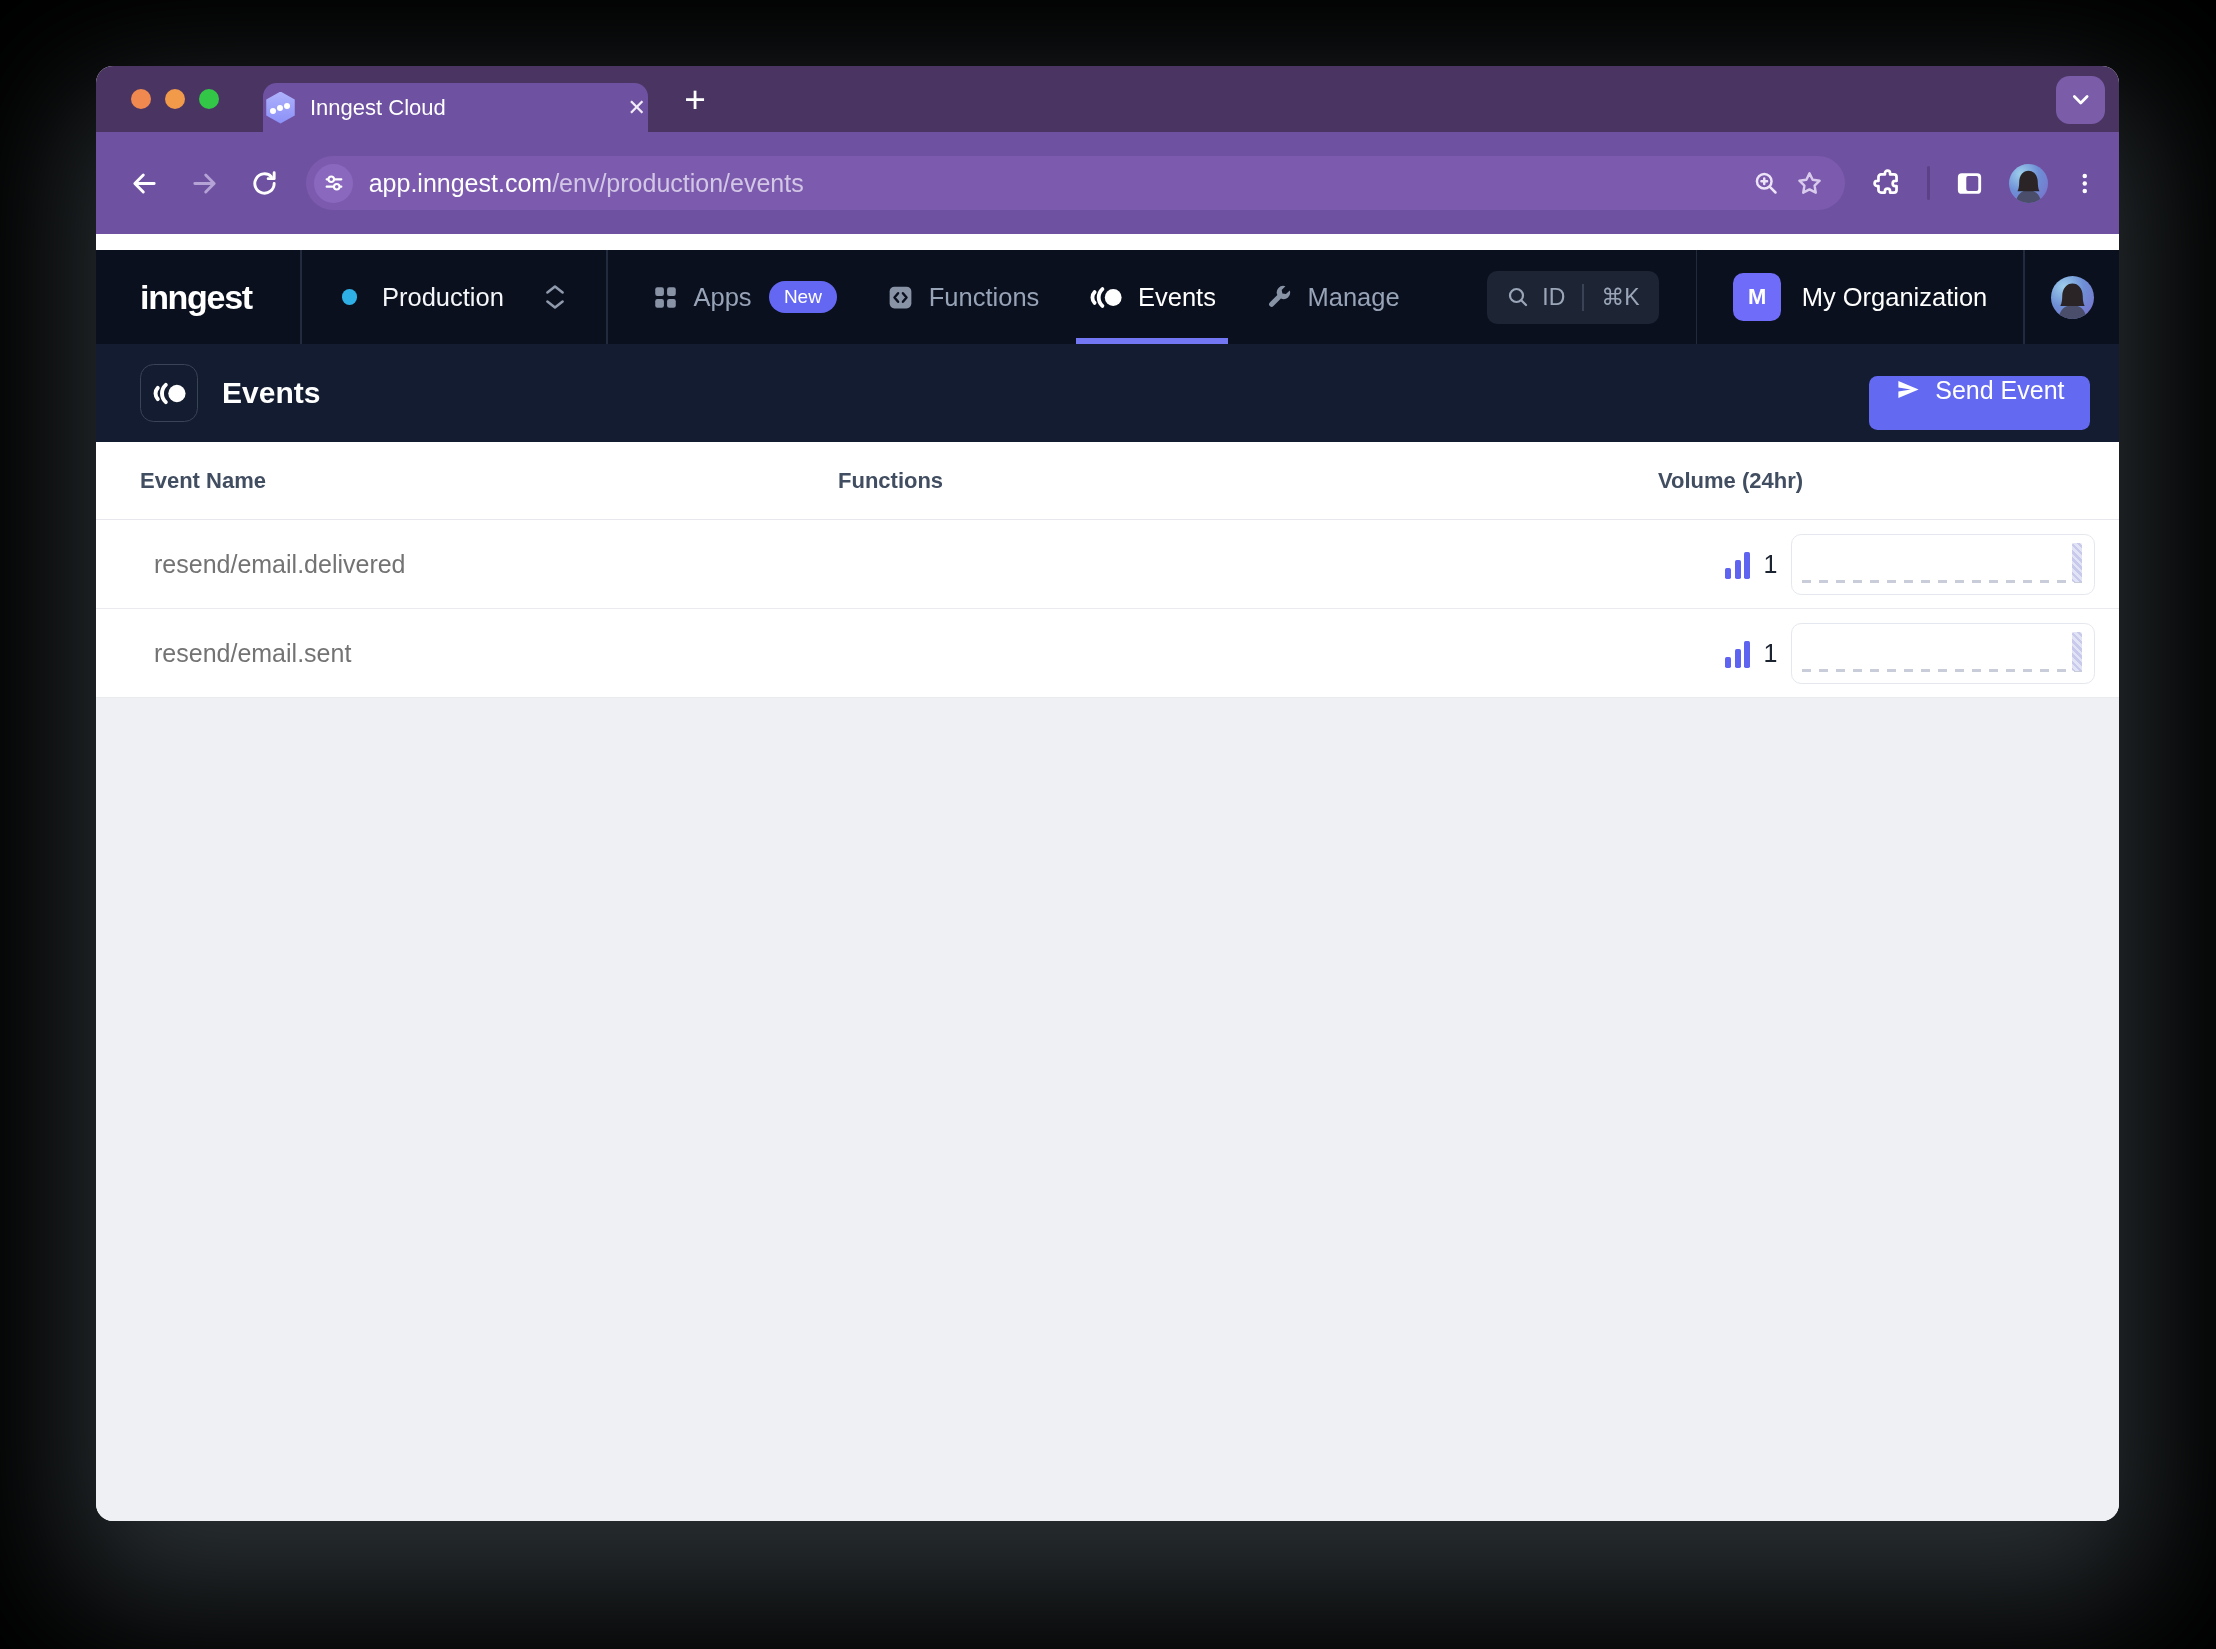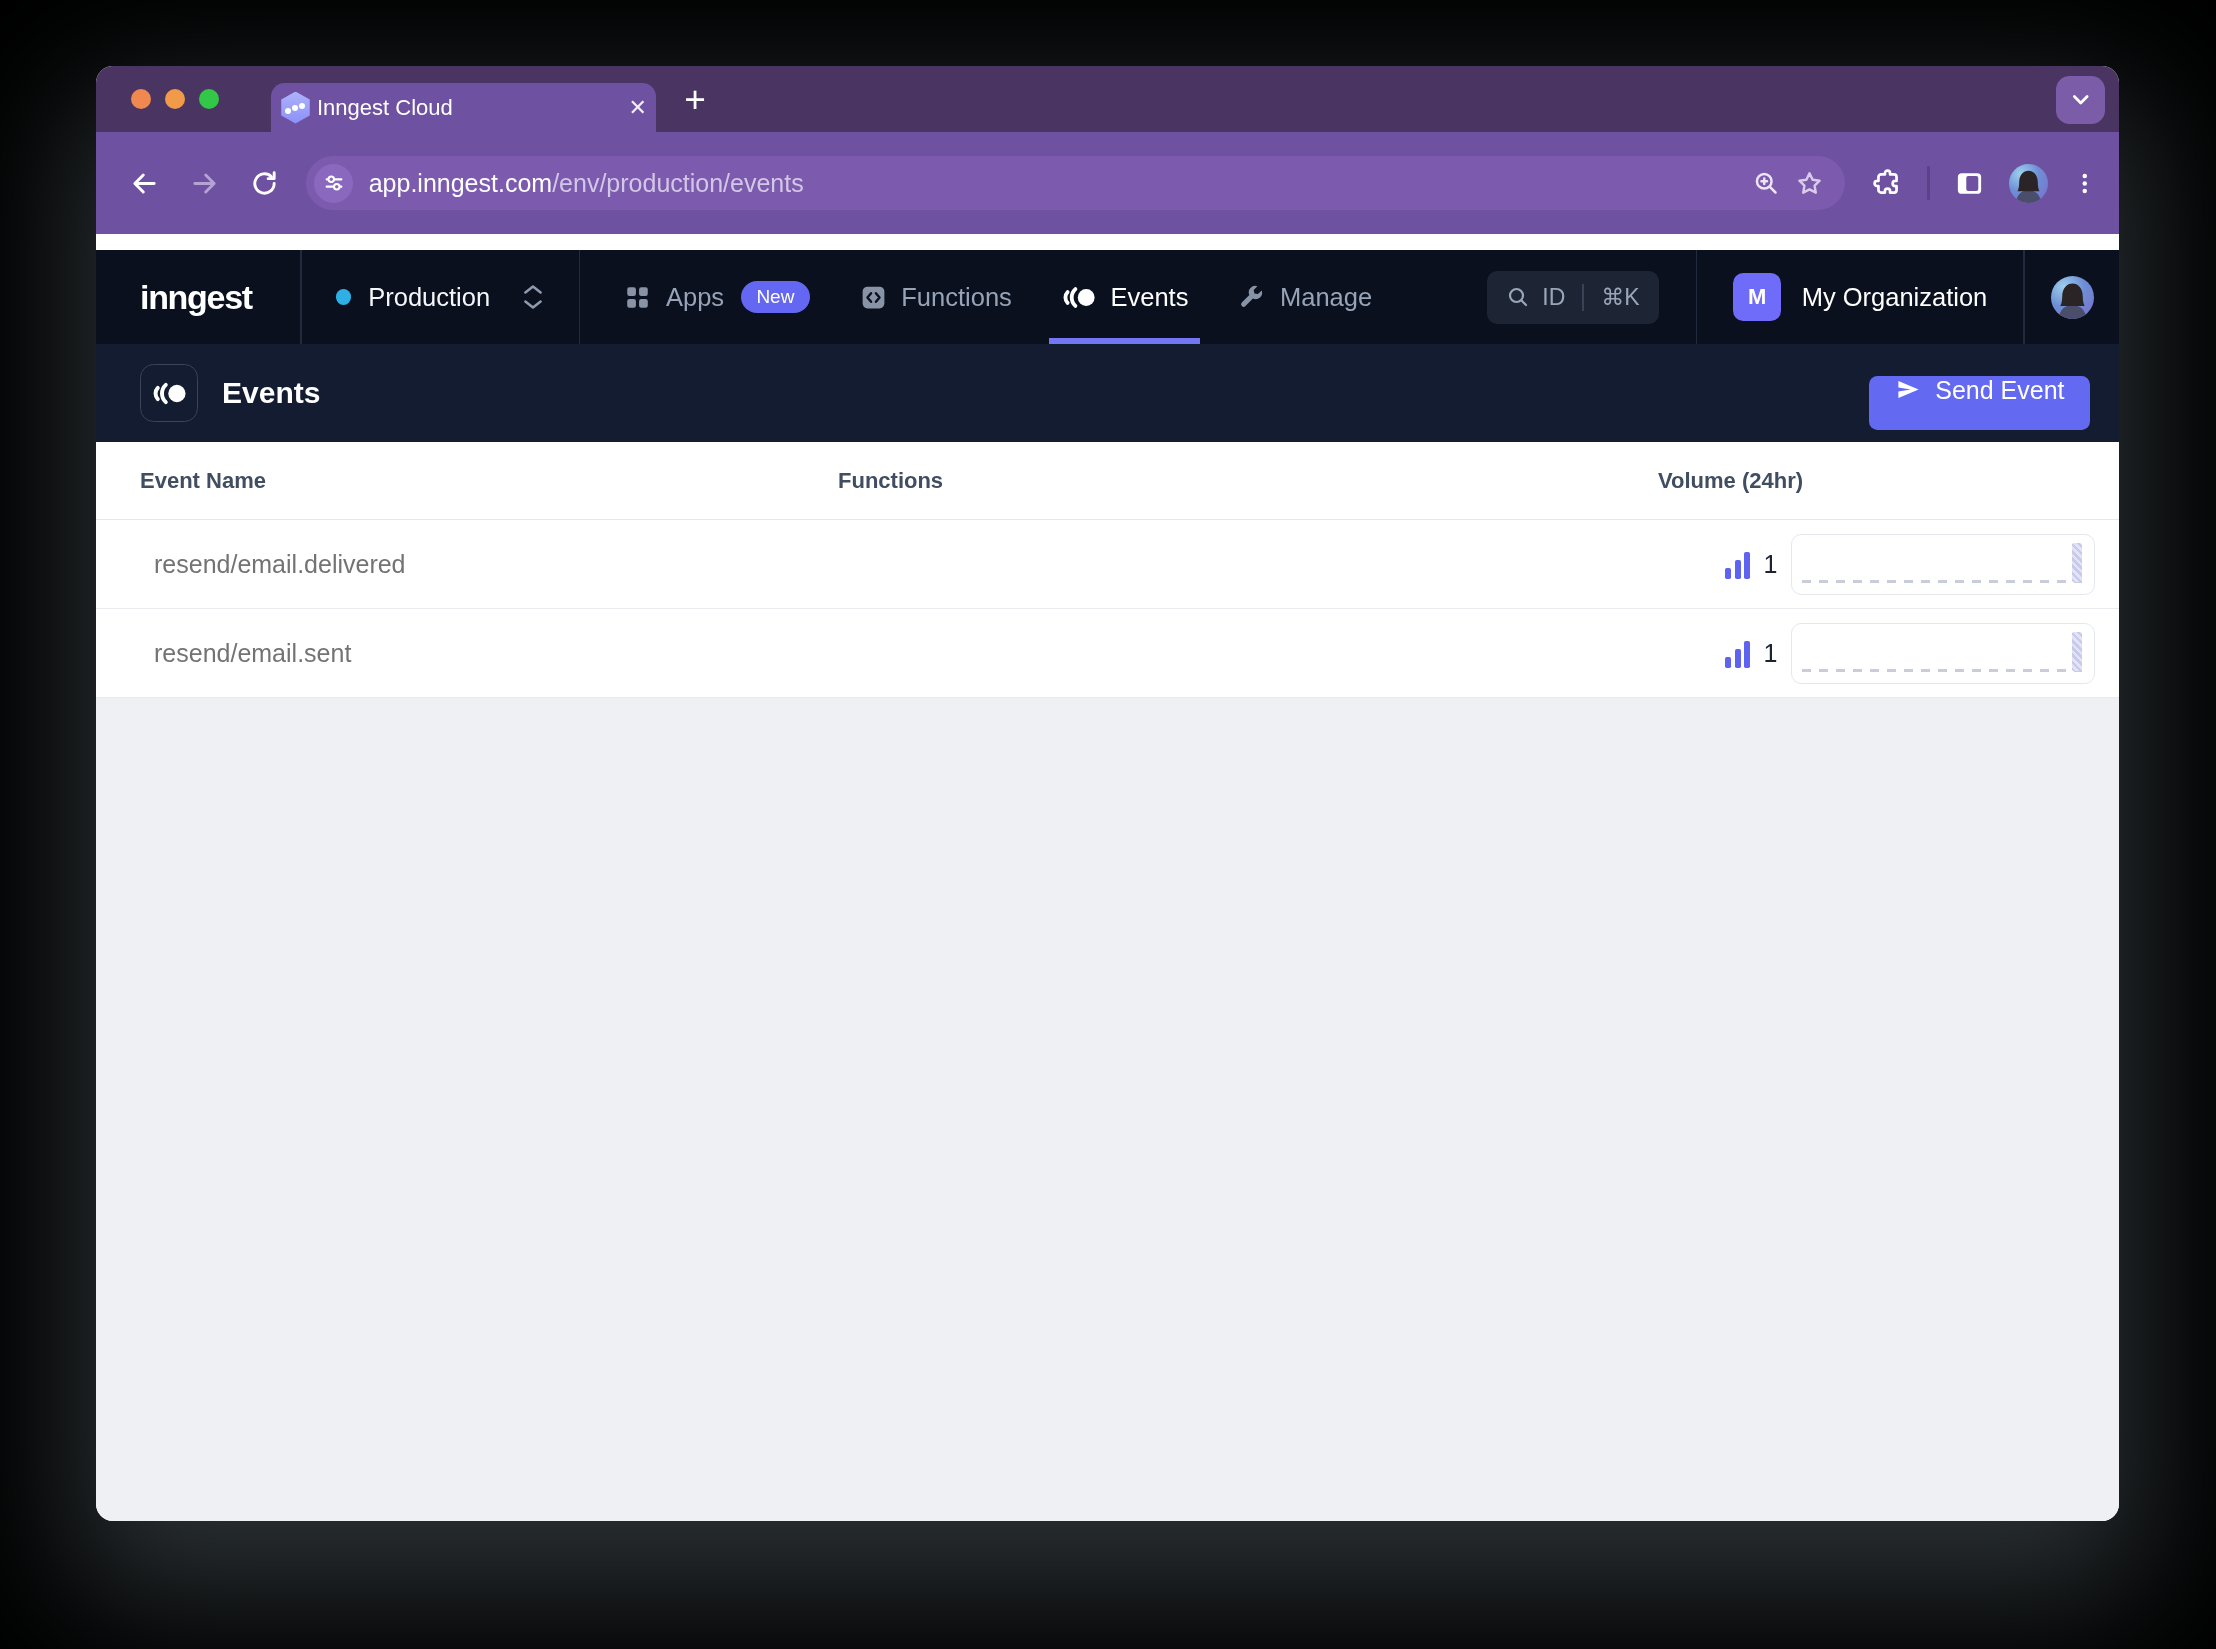--- a/index.html
+++ b/index.html
@@ -12,22 +12,22 @@
     position:absolute;left:96px;top:66px;width:2023px;height:1455px;
     border-radius:17px;overflow:hidden;display:flex;flex-direction:column;
     box-shadow:0 51px 136px 25.5px rgba(110,125,135,.38), 0 25.5px 68px rgba(0,0,0,.9);
     background:#fff;
   }
   
   .tabstrip{height:66px;background:#4A3562;position:relative;flex:0 0 auto;}
   .traffic{position:absolute;left:35px;top:23px;display:flex;gap:13.6px;}
   .traffic span{width:20.4px;height:20.4px;border-radius:50%;display:block;}
   .tab{
-    position:absolute;left:175px;bottom:0;height:49px;width:385px;background:#6F51A1;
-    border-radius:13.6px 13.6px 0 0;display:flex;align-items:center;padding:0 9px;gap:6px;box-sizing:border-box;
+    position:absolute;left:167px;bottom:0;height:49px;width:385px;background:#6F51A1;
+    border-radius:13.6px 13.6px 0 0;display:flex;align-items:center;padding:0 2px;gap:14px;box-sizing:border-box;
   }
   .favicon{width:31px;height:32px;flex:0 0 auto;position:relative;
     clip-path:polygon(50% 0,96% 25%,96% 75%,50% 100%,4% 75%,4% 25%);
     background:linear-gradient(180deg,#AEB2FC 0%,#8B90F7 100%);}
   .favicon i{position:absolute;width:6px;height:6px;border-radius:50%;background:#fff;}
   .favicon i:nth-child(1){left:5.1px;top:16px;}
   .favicon i:nth-child(2){left:12px;top:13.6px;}
   .favicon i:nth-child(3){left:19px;top:11px;}
   .tab-title{color:#fff;font-size:22px;flex:1;white-space:nowrap;overflow:hidden;}
   .tab-close{color:#F2ECF8;font-size:22px;line-height:1;cursor:default;}
@@ -46,21 +46,21 @@
   .chrome-right{display:flex;align-items:center;gap:24px;padding-left:12px;flex:0 0 auto;}
   .vdiv{width:2.6px;height:34px;background:#5B4188;border-radius:1.7px;}
   .avatar{width:39px;height:39px;border-radius:50%;overflow:hidden;position:relative;flex:0 0 auto;
     background:radial-gradient(circle at 30% 25%,#9ED0EC 0%,#6E8FD6 45%,#7A6BC8 100%);}
   .avatar svg{position:absolute;left:0;top:0;}
   
   .appnav{height:94px;background:#0A101E;display:flex;align-items:stretch;flex:0 0 auto;margin-top:16px;}
   .appnav .sep{width:1.7px;background:#222B3D;flex:0 0 auto;}
   .logo-wrap{width:204px;display:flex;align-items:center;padding-left:44px;box-sizing:border-box;}
   .logo{color:#fff;font-size:34px;font-weight:700;letter-spacing:-1.3px;}
-  .env{display:flex;align-items:center;gap:17px;padding:0 32px;min-width:213px;justify-content:center;}
+  .env{display:flex;align-items:center;gap:25px;padding:0 40px;min-width:213px;}
   .env-dot{width:15.3px;height:15.3px;border-radius:50%;background:#2EB0E6;}
   .env-label{color:#F4F6F9;font-size:25.5px;}
   .env-chevrons{margin-left:15.3px;display:flex;flex-direction:column;gap:3.4px;}
   .tabs{flex:1;display:flex;align-items:stretch;gap:49px;padding-left:43px;}
   .navitem{display:flex;align-items:center;gap:13.6px;position:relative;color:#97A3B7;font-size:25.5px;}
   .navitem.active{color:#FFFFFF;}
   .badge-new{background:#6467F2;color:#fff;font-size:19px;padding:5.1px 15.3px;border-radius:850px;margin-left:3.4px;}
   .underline{position:absolute;left:-12px;right:-12px;bottom:0;height:6px;background:#7477F3;}
   .searchbox{align-self:center;display:flex;align-items:center;gap:12px;background:#1D2535;border-radius:10.2px;
     height:53px;padding:0 19px;margin-right:37px;color:#9AA6B8;font-size:23px;}

